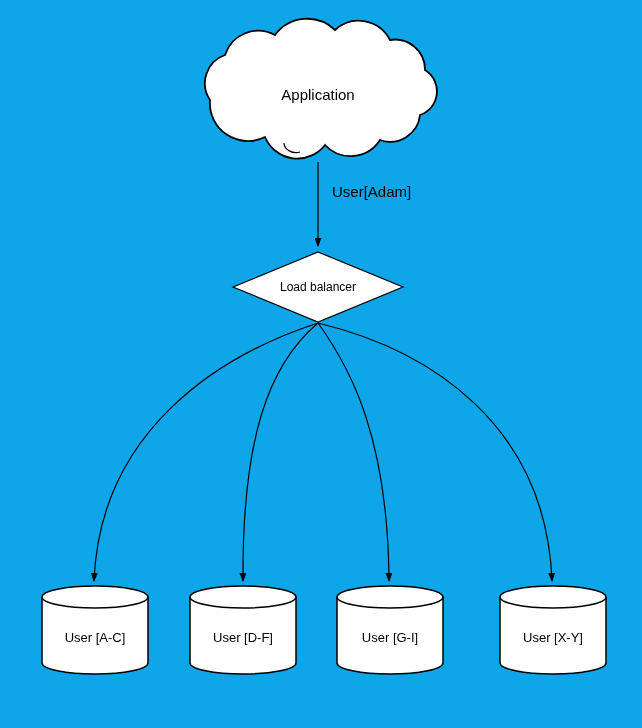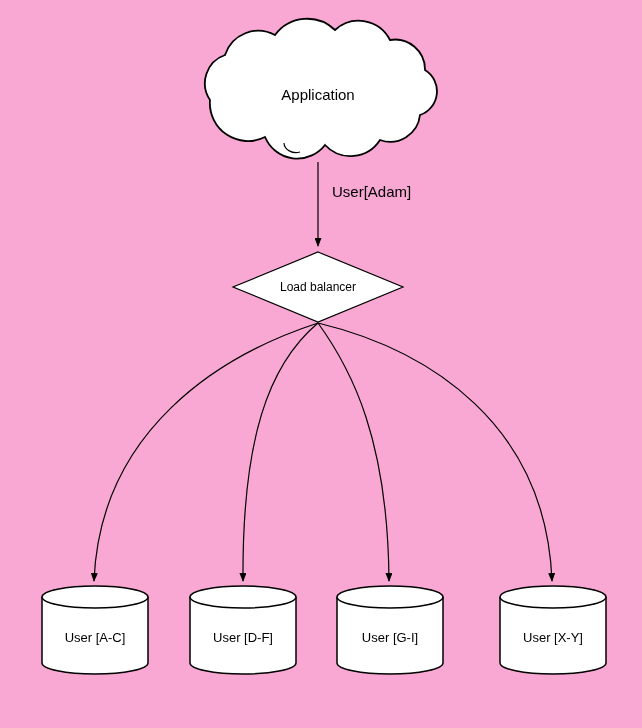--- a/index.html
+++ b/index.html
@@ -4,21 +4,21 @@
 <style>
   html, body {
     margin: 0;
     padding: 0;
     background: #ffffff;
   }
   .canvas {
     width: 642px;
     height: 728px;
     position: relative;
-    background: #f9a8d4;
+    background: #0ea5e9;
     font-family: "Liberation Sans", sans-serif;
     overflow: hidden;
   }
   svg { display: block; }
   text {
     font-family: "Liberation Sans", sans-serif;
     fill: #000000;
   }
   .node-label   { font-size: 15px; }
   .edge-label   { font-size: 15px; }

